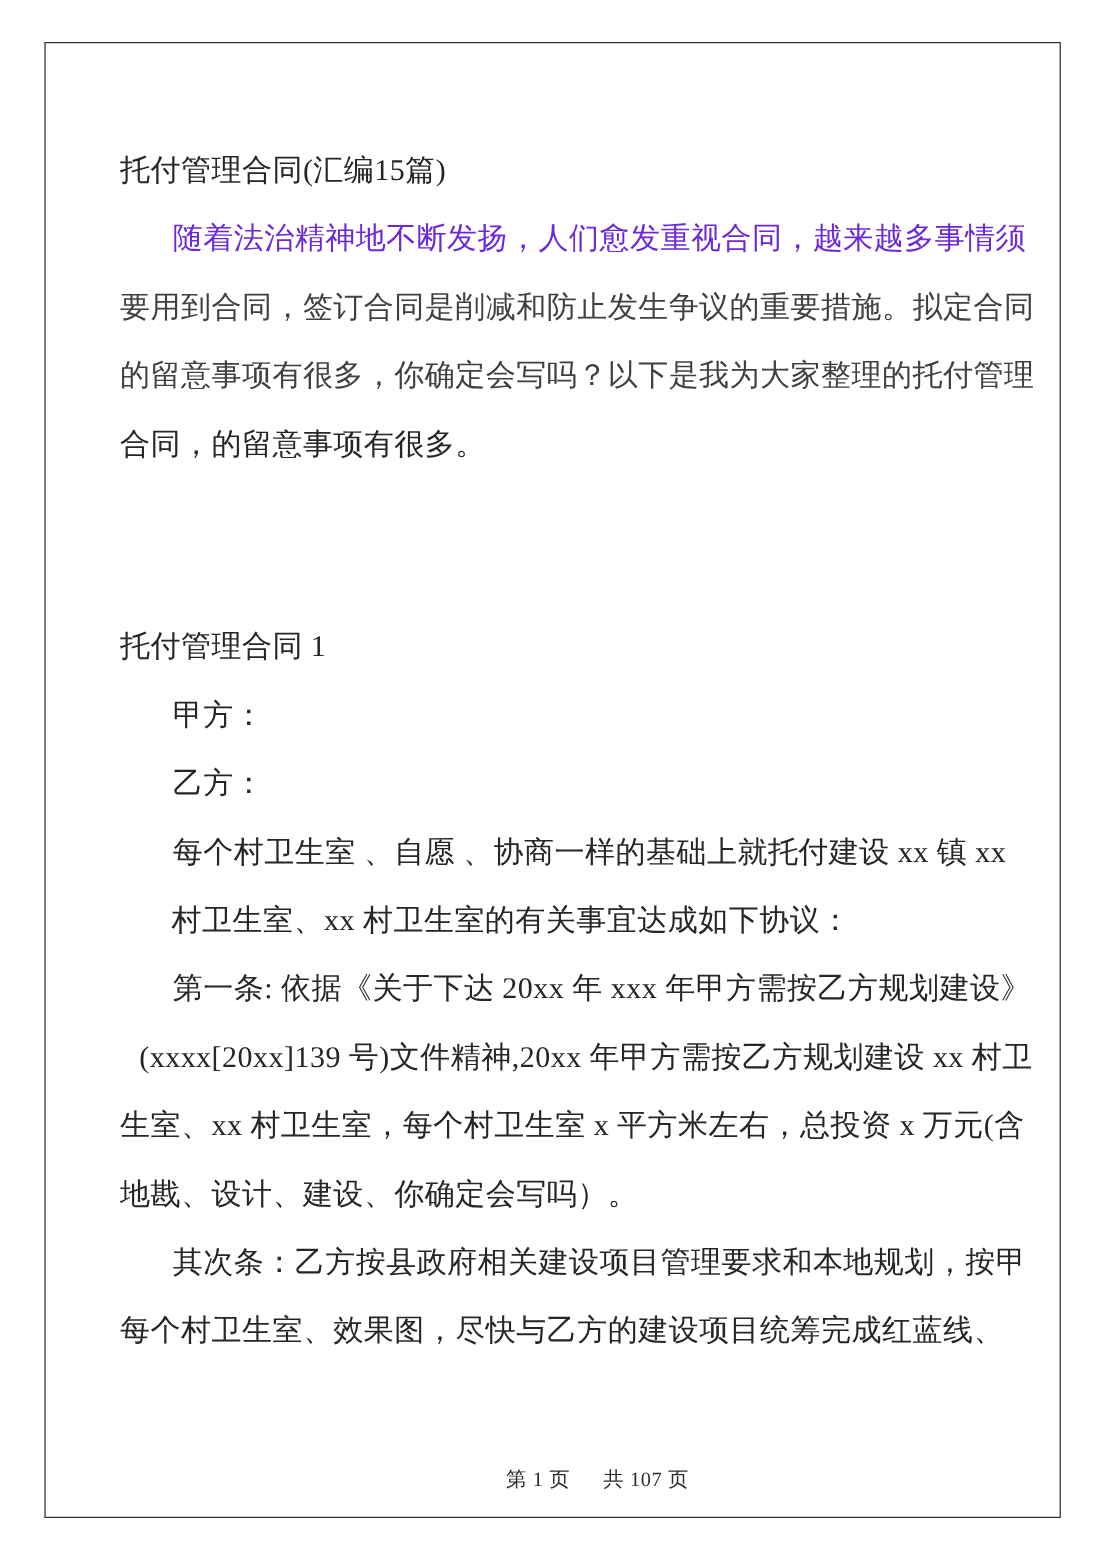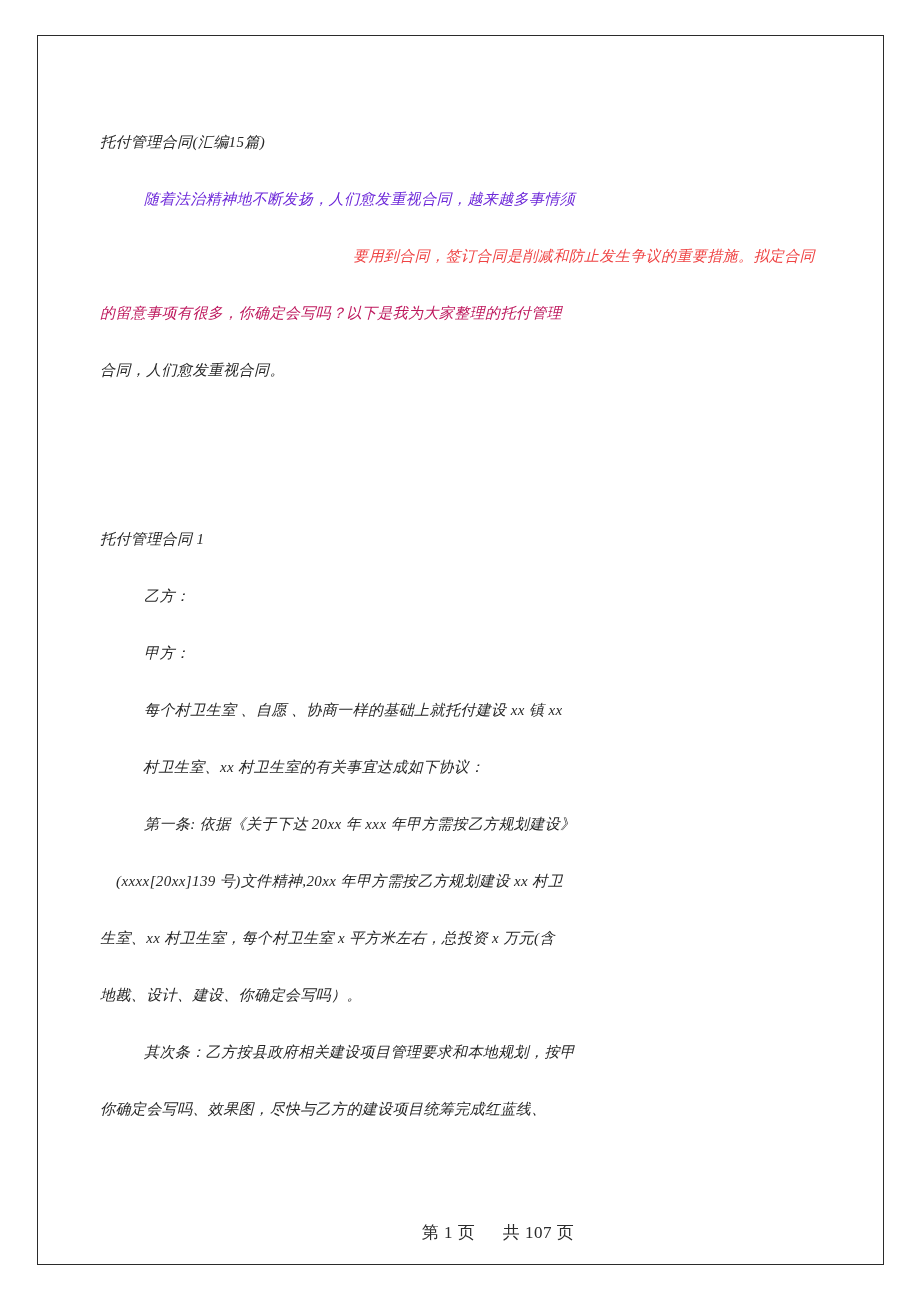--- a/index.html
+++ b/index.html
@@ -38,27 +38,26 @@
 
   #doc-body {
     position: absolute;
     left: 62px;      
     top: 78px;       
     width: 715px;
   }
 
   .doc-line {
     color: #262626;
-    font-size: 15px;
+    font-size: 25px;
     line-height: 57px;
     height: 57px;
     letter-spacing: 0.4px;
     white-space: nowrap;
     font-family: "Liberation Serif", "DejaVu Serif", serif;
-    font-style: italic;
   }
 
   .doc-line.justified {
     
     width: 715px;
   }
 
   .indent {
     padding-left: 44px;
   }
@@ -89,41 +88,41 @@
 
 <div id="page-sheet">
 
   <div id="page-frame" style="border-color: rgb(43, 43, 43);">
 
     <div id="doc-body">
 
       <div class="doc-line" style="color: rgb(38, 38, 38);">托付管理合同(汇编15篇)</div>
 
       <div class="doc-line justified indent" style="color: #6d28d9;">随着法治精神地不断发扬，人们愈发重视合同，越来越多事情须</div>
-      <div class="doc-line justified" style="color: #ef4444; text-align: right;">要用到合同，签订合同是削减和防止发生争议的重要措施。拟定合同</div>
-      <div class="doc-line justified" style="color: #be185d;">的留意事项有很多，你确定会写吗？以下是我为大家整理的托付管理</div>
-      <div class="doc-line justified" style="color: rgb(38, 38, 38);">合同，人们愈发重视合同。</div>
+      <div class="doc-line justified" style="color: #404040; text-align: right;">要用到合同，签订合同是削减和防止发生争议的重要措施。拟定合同</div>
+      <div class="doc-line justified" style="color: #404040;">的留意事项有很多，你确定会写吗？以下是我为大家整理的托付管理</div>
+      <div class="doc-line justified" style="color: rgb(38, 38, 38);">合同，的留意事项有很多。</div>
 
       <div class="spacer-lg"></div>
 
       <div class="doc-line" style="color: rgb(38, 38, 38);">托付管理合同 1</div>
 
+      <div class="doc-line indent" style="color: rgb(38, 38, 38);">甲方：</div>
       <div class="doc-line indent" style="color: rgb(38, 38, 38);">乙方：</div>
-      <div class="doc-line indent" style="color: rgb(38, 38, 38);">甲方：</div>
 
       <div class="doc-line justified indent" style="color: rgb(38, 38, 38);">每个村卫生室 、自愿 、协商一样的基础上就托付建设 xx 镇 xx</div>
       <div class="doc-line justified" style="color: rgb(38, 38, 38); margin-left: 43px;">村卫生室、xx 村卫生室的有关事宜达成如下协议：</div>
 
       <div class="doc-line justified indent" style="color: rgb(38, 38, 38);">第一条: 依据《关于下达 20xx 年 xxx 年甲方需按乙方规划建设》</div>
       <div class="doc-line justified" style="color: rgb(38, 38, 38); margin-left: 16px;">(xxxx[20xx]139 号)文件精神,20xx 年甲方需按乙方规划建设 xx 村卫</div>
       <div class="doc-line justified" style="color: rgb(38, 38, 38);">生室、xx 村卫生室，每个村卫生室 x 平方米左右，总投资 x 万元(含</div>
       <div class="doc-line justified" style="color: rgb(38, 38, 38);">地戡、设计、建设、你确定会写吗）。</div>
 
       <div class="doc-line justified indent" style="color: rgb(38, 38, 38);">其次条：乙方按县政府相关建设项目管理要求和本地规划，按甲</div>
-      <div class="doc-line justified" style="color: rgb(38, 38, 38);">你确定会写吗、效果图，尽快与乙方的建设项目统筹完成红蓝线、</div>
+      <div class="doc-line justified" style="color: rgb(38, 38, 38);">每个村卫生室、效果图，尽快与乙方的建设项目统筹完成红蓝线、</div>
 
     </div>
 
     <div id="page-footer" style="color: rgb(43, 43, 43);">
       <span>第</span>
       <span>1</span>
       <span>页</span>
       <span class="gap"></span>
       <span>共</span>
       <span>107</span>

